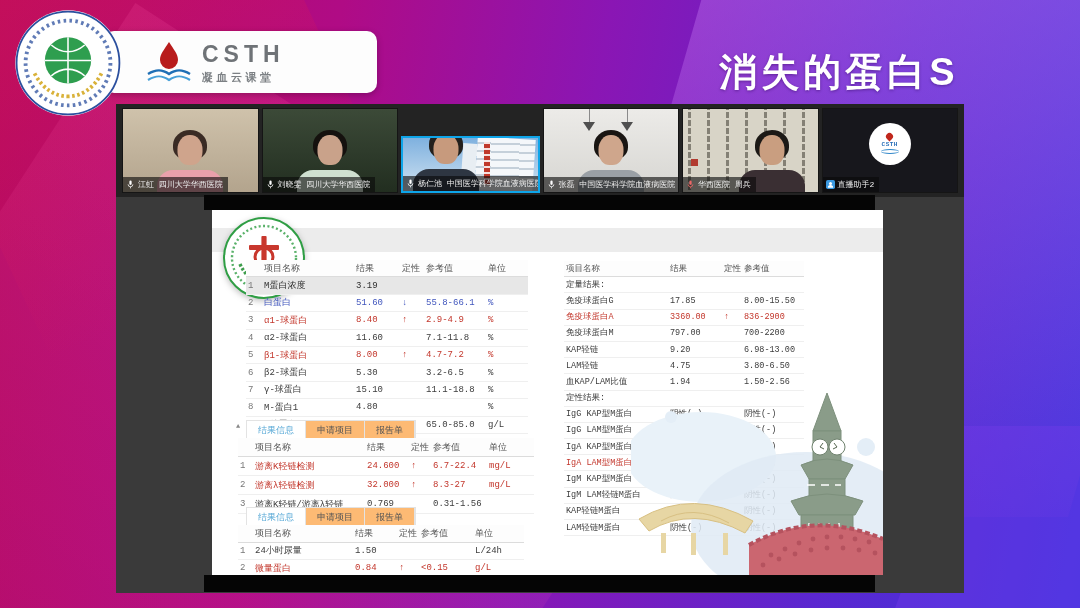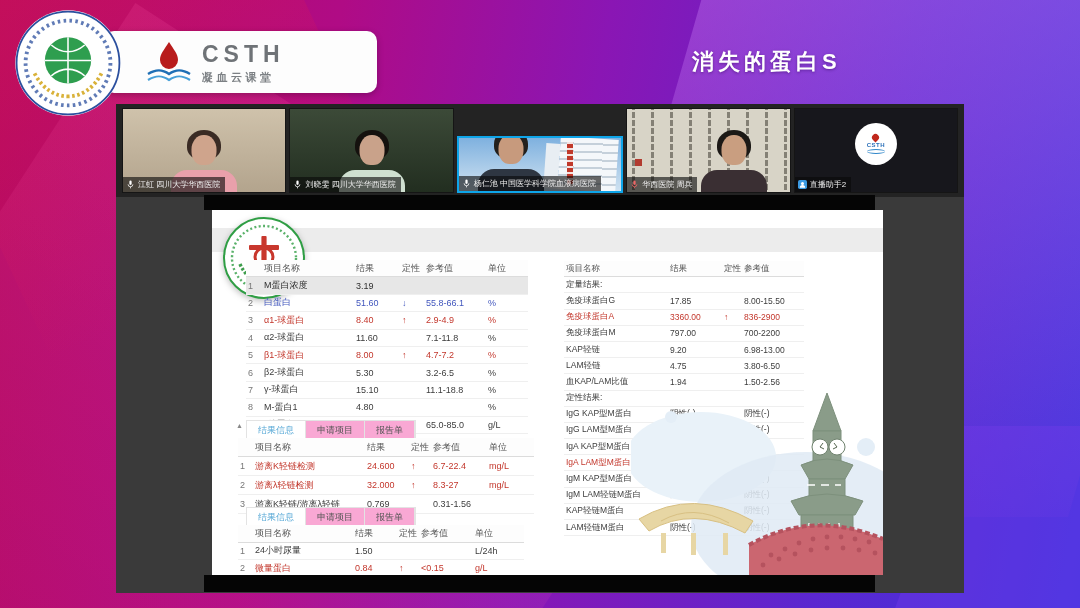--- a/index.html
+++ b/index.html
@@ -19,25 +19,25 @@
 
   
   .brand-banner{position:absolute;left:104px;top:31px;width:273px;height:62px;background:#fdfdfd;
     border-radius:10px;box-shadow:0 2px 6px rgba(0,0,0,.25);}
   .society-logo{position:absolute;left:14px;top:9px;width:108px;height:108px;}
   .csth-logo{position:absolute;left:146px;top:36px;width:220px;height:54px;display:flex;align-items:center;}
   .csth-mark{width:46px;height:50px;position:relative;flex:0 0 46px;}
   .csth-text{margin-left:10px;line-height:1;}
   .csth-name{font-size:23px;font-weight:bold;color:#6f7377;letter-spacing:5px;}
   .csth-sub{font-size:11px;color:#7c8084;letter-spacing:3.5px;margin-top:6px;font-weight:bold;}
-  .page-title{position:absolute;left:692px;top:47px;width:350px;text-align:left;
-    color:#fff;font-size:22px;font-weight:bold;letter-spacing:4px;text-shadow:0 1px 3px rgba(40,0,80,.45);}
-
-  
-  .meeting{position:absolute;left:116px;top:104px;width:848px;height:489px;background:#3a3a3a;}
+  .page-title{position:absolute;left:664px;top:47px;width:350px;text-align:center;
+    color:#fff;font-size:38px;font-weight:bold;letter-spacing:4px;text-shadow:0 1px 3px rgba(40,0,80,.45);}
+
+  
+  .meeting{position:absolute;left:116px;top:104px;width:848px;height:489px;background:#3a3a3a;font-family:Liberation Mono, monospace;}
   .strip{position:absolute;left:0;top:0;width:100%;height:93px;background:#232323;
     display:flex;gap:3px;padding:4px 6px;box-sizing:border-box;}
   .tile{position:relative;flex:1 1 0;background:#000;overflow:hidden;border:1px solid #151515;}
   .tile.active{border:2px solid #0ea5e9;margin-top:28px;}
   .namebar{position:absolute;left:0;bottom:0;max-width:96%;display:flex;align-items:center;gap:3px;
     background:rgba(10,10,10,.62);color:#eee;font-size:8px;padding:2px 5px 2px 3px;white-space:nowrap;overflow:hidden;}
   .namebar svg{flex:0 0 auto;}
   
   .person{position:absolute;bottom:0;left:50%;transform:translateX(-50%);width:78px;height:62px;}
   .person .hair{position:absolute;left:50%;top:0;transform:translateX(-50%);width:34px;height:30px;border-radius:50% 50% 42% 42%;background:var(--hair,#222);}
@@ -88,21 +88,21 @@
   .has-idx .trow .tc:first-child{color:#777;}
   .tbl-protein{left:34px;top:50px;width:282px;}
   .tbl-protein .trow{grid-template-columns:16px 92px 46px 24px 62px 36px;height:16.4px;}
   .tbl-immuno{left:352px;top:51px;width:240px;font-size:8.5px;}
   .tbl-immuno .trow{grid-template-columns:104px 54px 20px 60px;height:15.2px;}
   .tbl-mid{left:26px;top:228px;width:296px;}
   .tbl-mid .trow{grid-template-columns:15px 112px 44px 22px 56px 34px;height:18px;}
   .tbl-urine{left:26px;top:315px;width:286px;}
   .tbl-urine .trow{grid-template-columns:15px 100px 44px 22px 54px 38px;height:16.5px;}
 
-  .tabsbar{position:absolute;display:flex;align-items:stretch;background:#f9a8d4;border:1px solid #e3e3e3;font-size:9px;color:#555;}
+  .tabsbar{position:absolute;display:flex;align-items:stretch;background:#fdba74;border:1px solid #e3e3e3;font-size:9px;color:#555;}
   .tabsbar .tab{padding:3px 11px;border-right:1px solid #e3e3e3;}
   .tabsbar .tab.on{background:#fff;color:#56a8d6;}
   .tabs-mid{left:34px;top:210px;}
   .tabs-urine{left:34px;top:297px;}
   .collapse{position:absolute;left:24px;top:212px;font-size:7px;color:#888;}
 
   .tower-art{position:absolute;right:0;bottom:0;width:252px;height:188px;}
 </style>
 </head>
 <body>
@@ -188,20 +188,39 @@
         <div class="namebar">
           <svg width="9" height="9" viewBox="0 0 12 12">
               <rect x="4.5" y="0.8" width="3" height="5.8" rx="1.5" fill="#fff"></rect>
               <path d="M2.8 5.8a3.2 3.2 0 0 0 6.4 0" fill="none" stroke="#fff"></path>
               <path d="M6 9v2.2" stroke="#fff"></path>
             </svg>
           <span>杨仁池 中国医学科学院血液病医院</span>
         </div>
       </div>
 
+      <div class="tile">
+        <div class="scene sc4">
+          <div class="lamp" style="left:34%"></div>
+          <div class="lamp" style="left:62%"></div>
+          <div class="person" style="--hair:#191512;--skin:#cfa68c;--shirt:#9aa0a6">
+              <div class="hair"></div>
+              <div class="head"></div>
+              <div class="body"></div>
+            </div>
+        </div>
+        <div class="namebar">
+          <svg width="9" height="9" viewBox="0 0 12 12">
+              <rect x="4.5" y="0.8" width="3" height="5.8" rx="1.5" fill="#fff"></rect>
+              <path d="M2.8 5.8a3.2 3.2 0 0 0 6.4 0" fill="none" stroke="#fff"></path>
+              <path d="M6 9v2.2" stroke="#fff"></path>
+            </svg>
+          <span>张磊 中国医学科学院血液病医院</span>
+        </div>
+      </div>
 
       <div class="tile">
         <div class="scene sc5">
           <div class="callig"></div>
           <div class="seal"></div>
           <div class="person" style="--hair:#1c1916;--skin:#c99e80;--shirt:#3a2f33;left:66%">
               <div class="hair"></div>
               <div class="head"></div>
               <div class="body"></div>
             </div>

